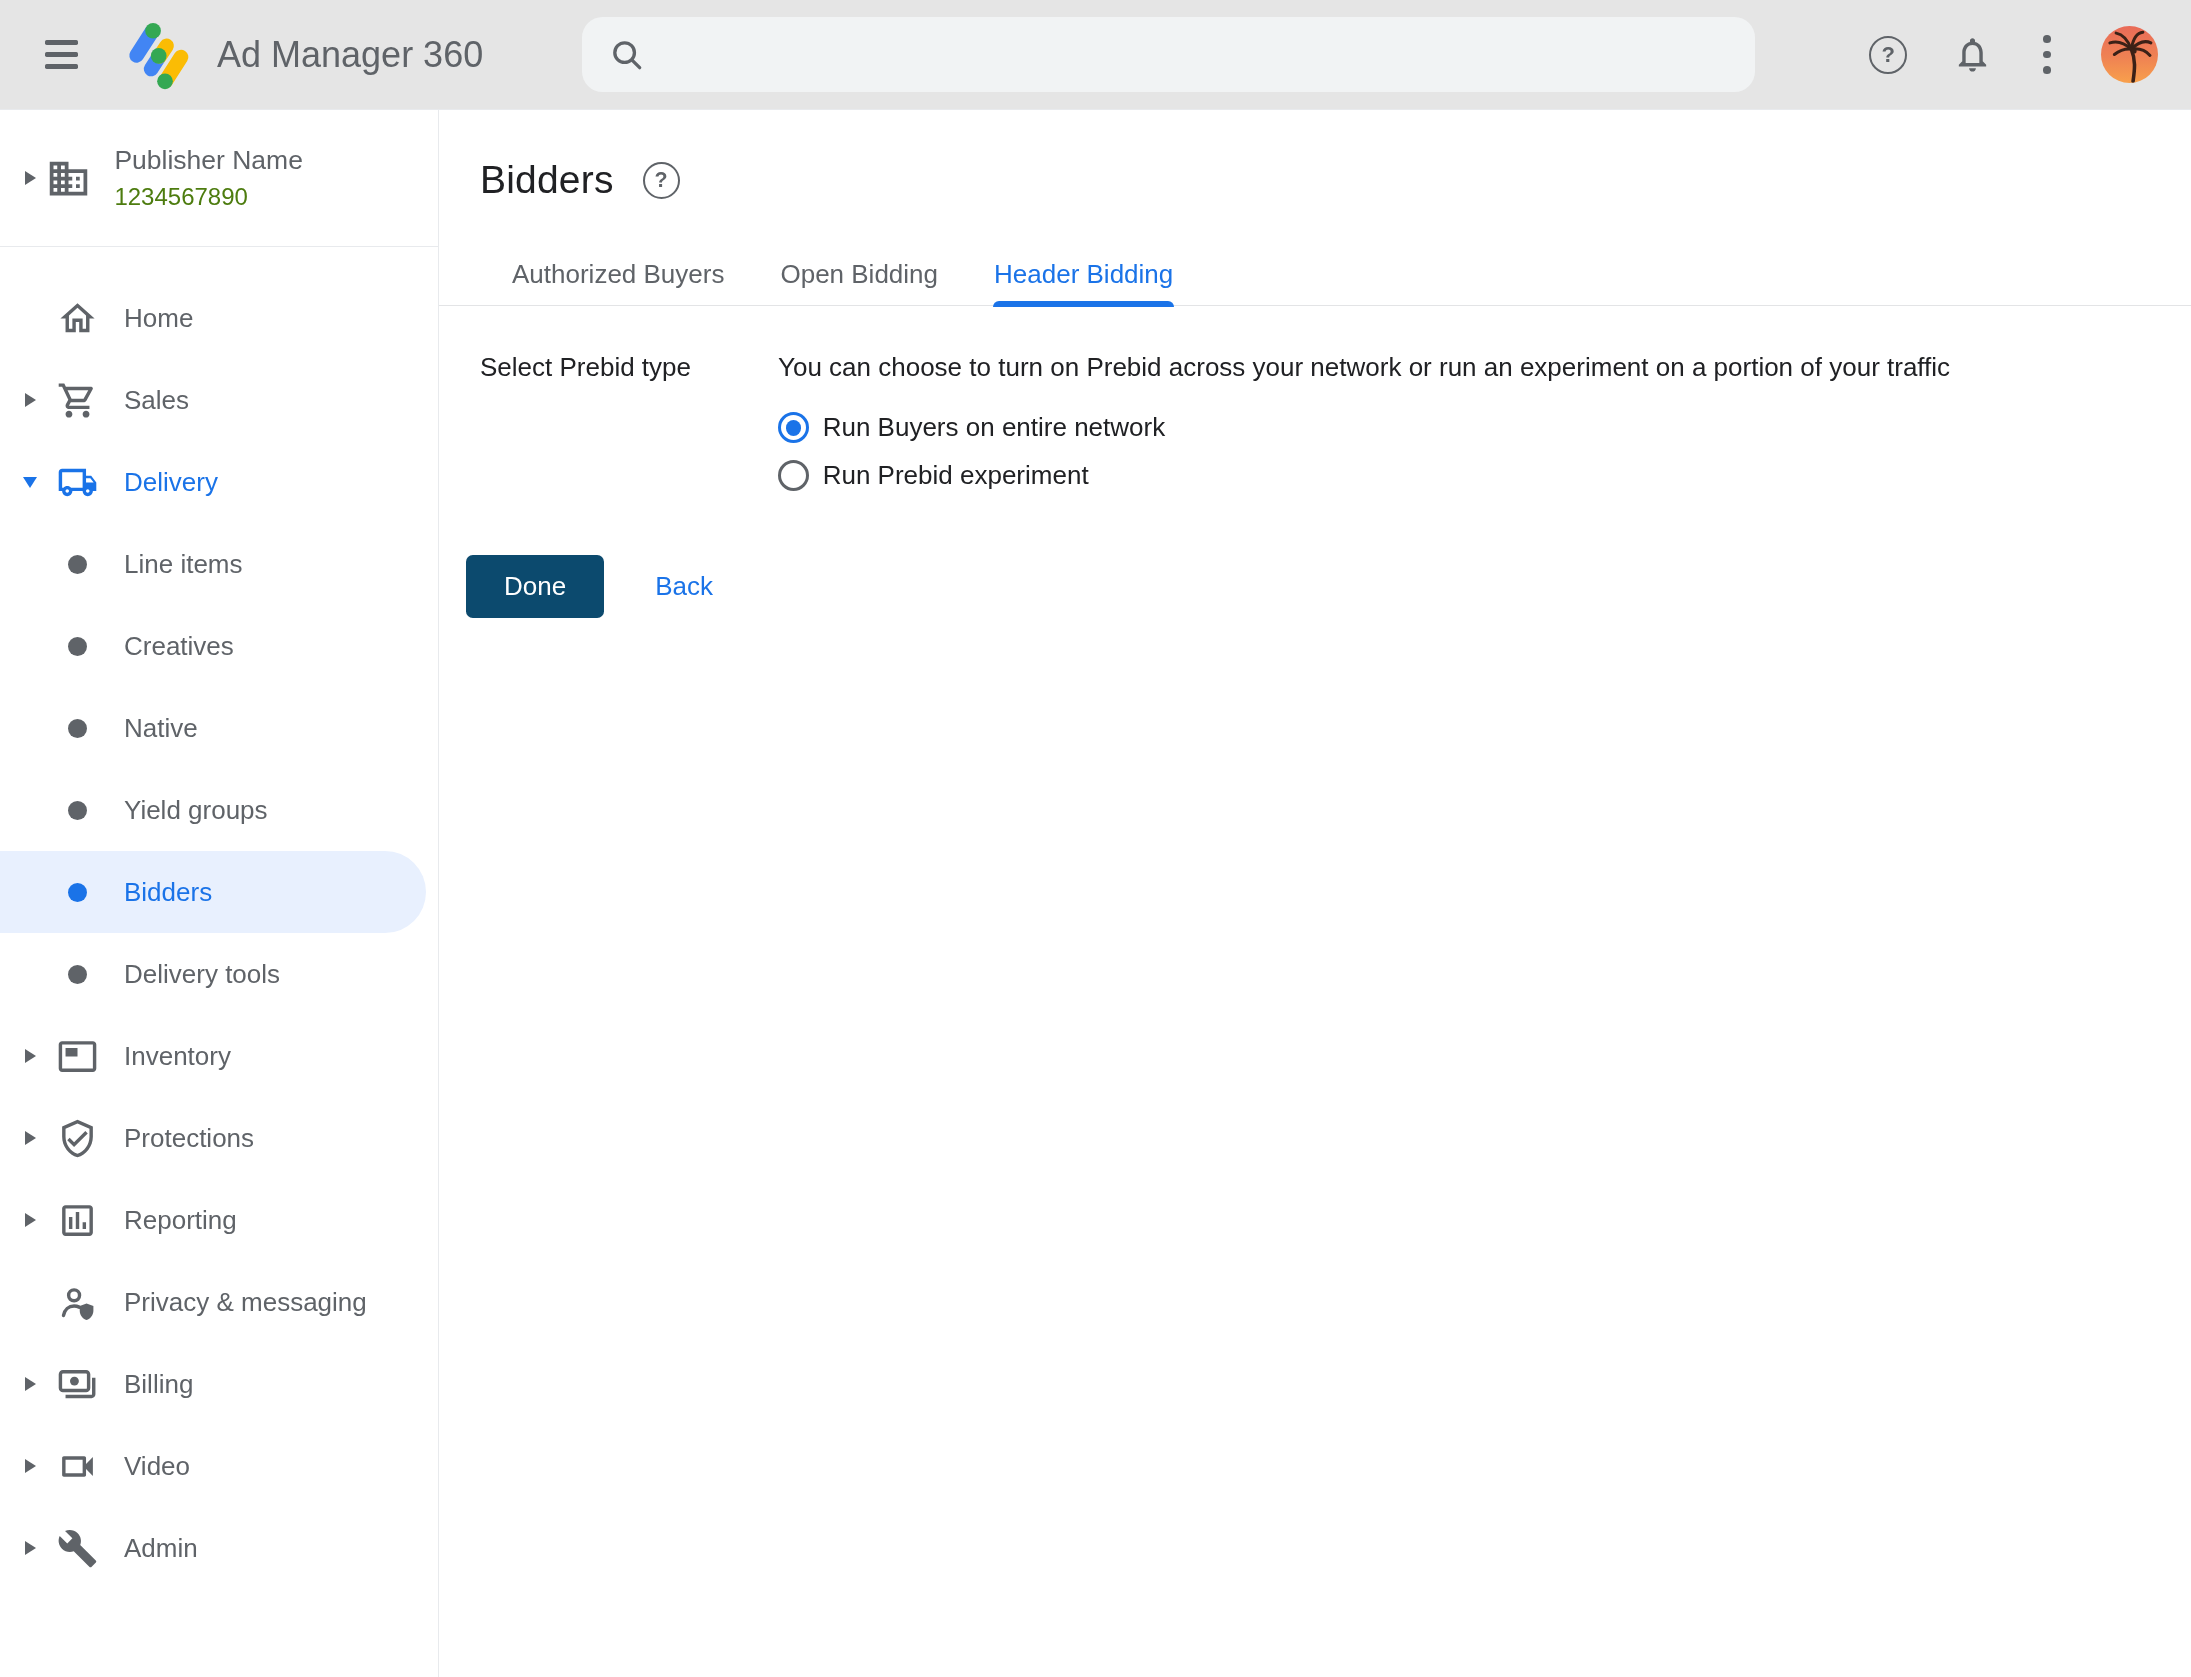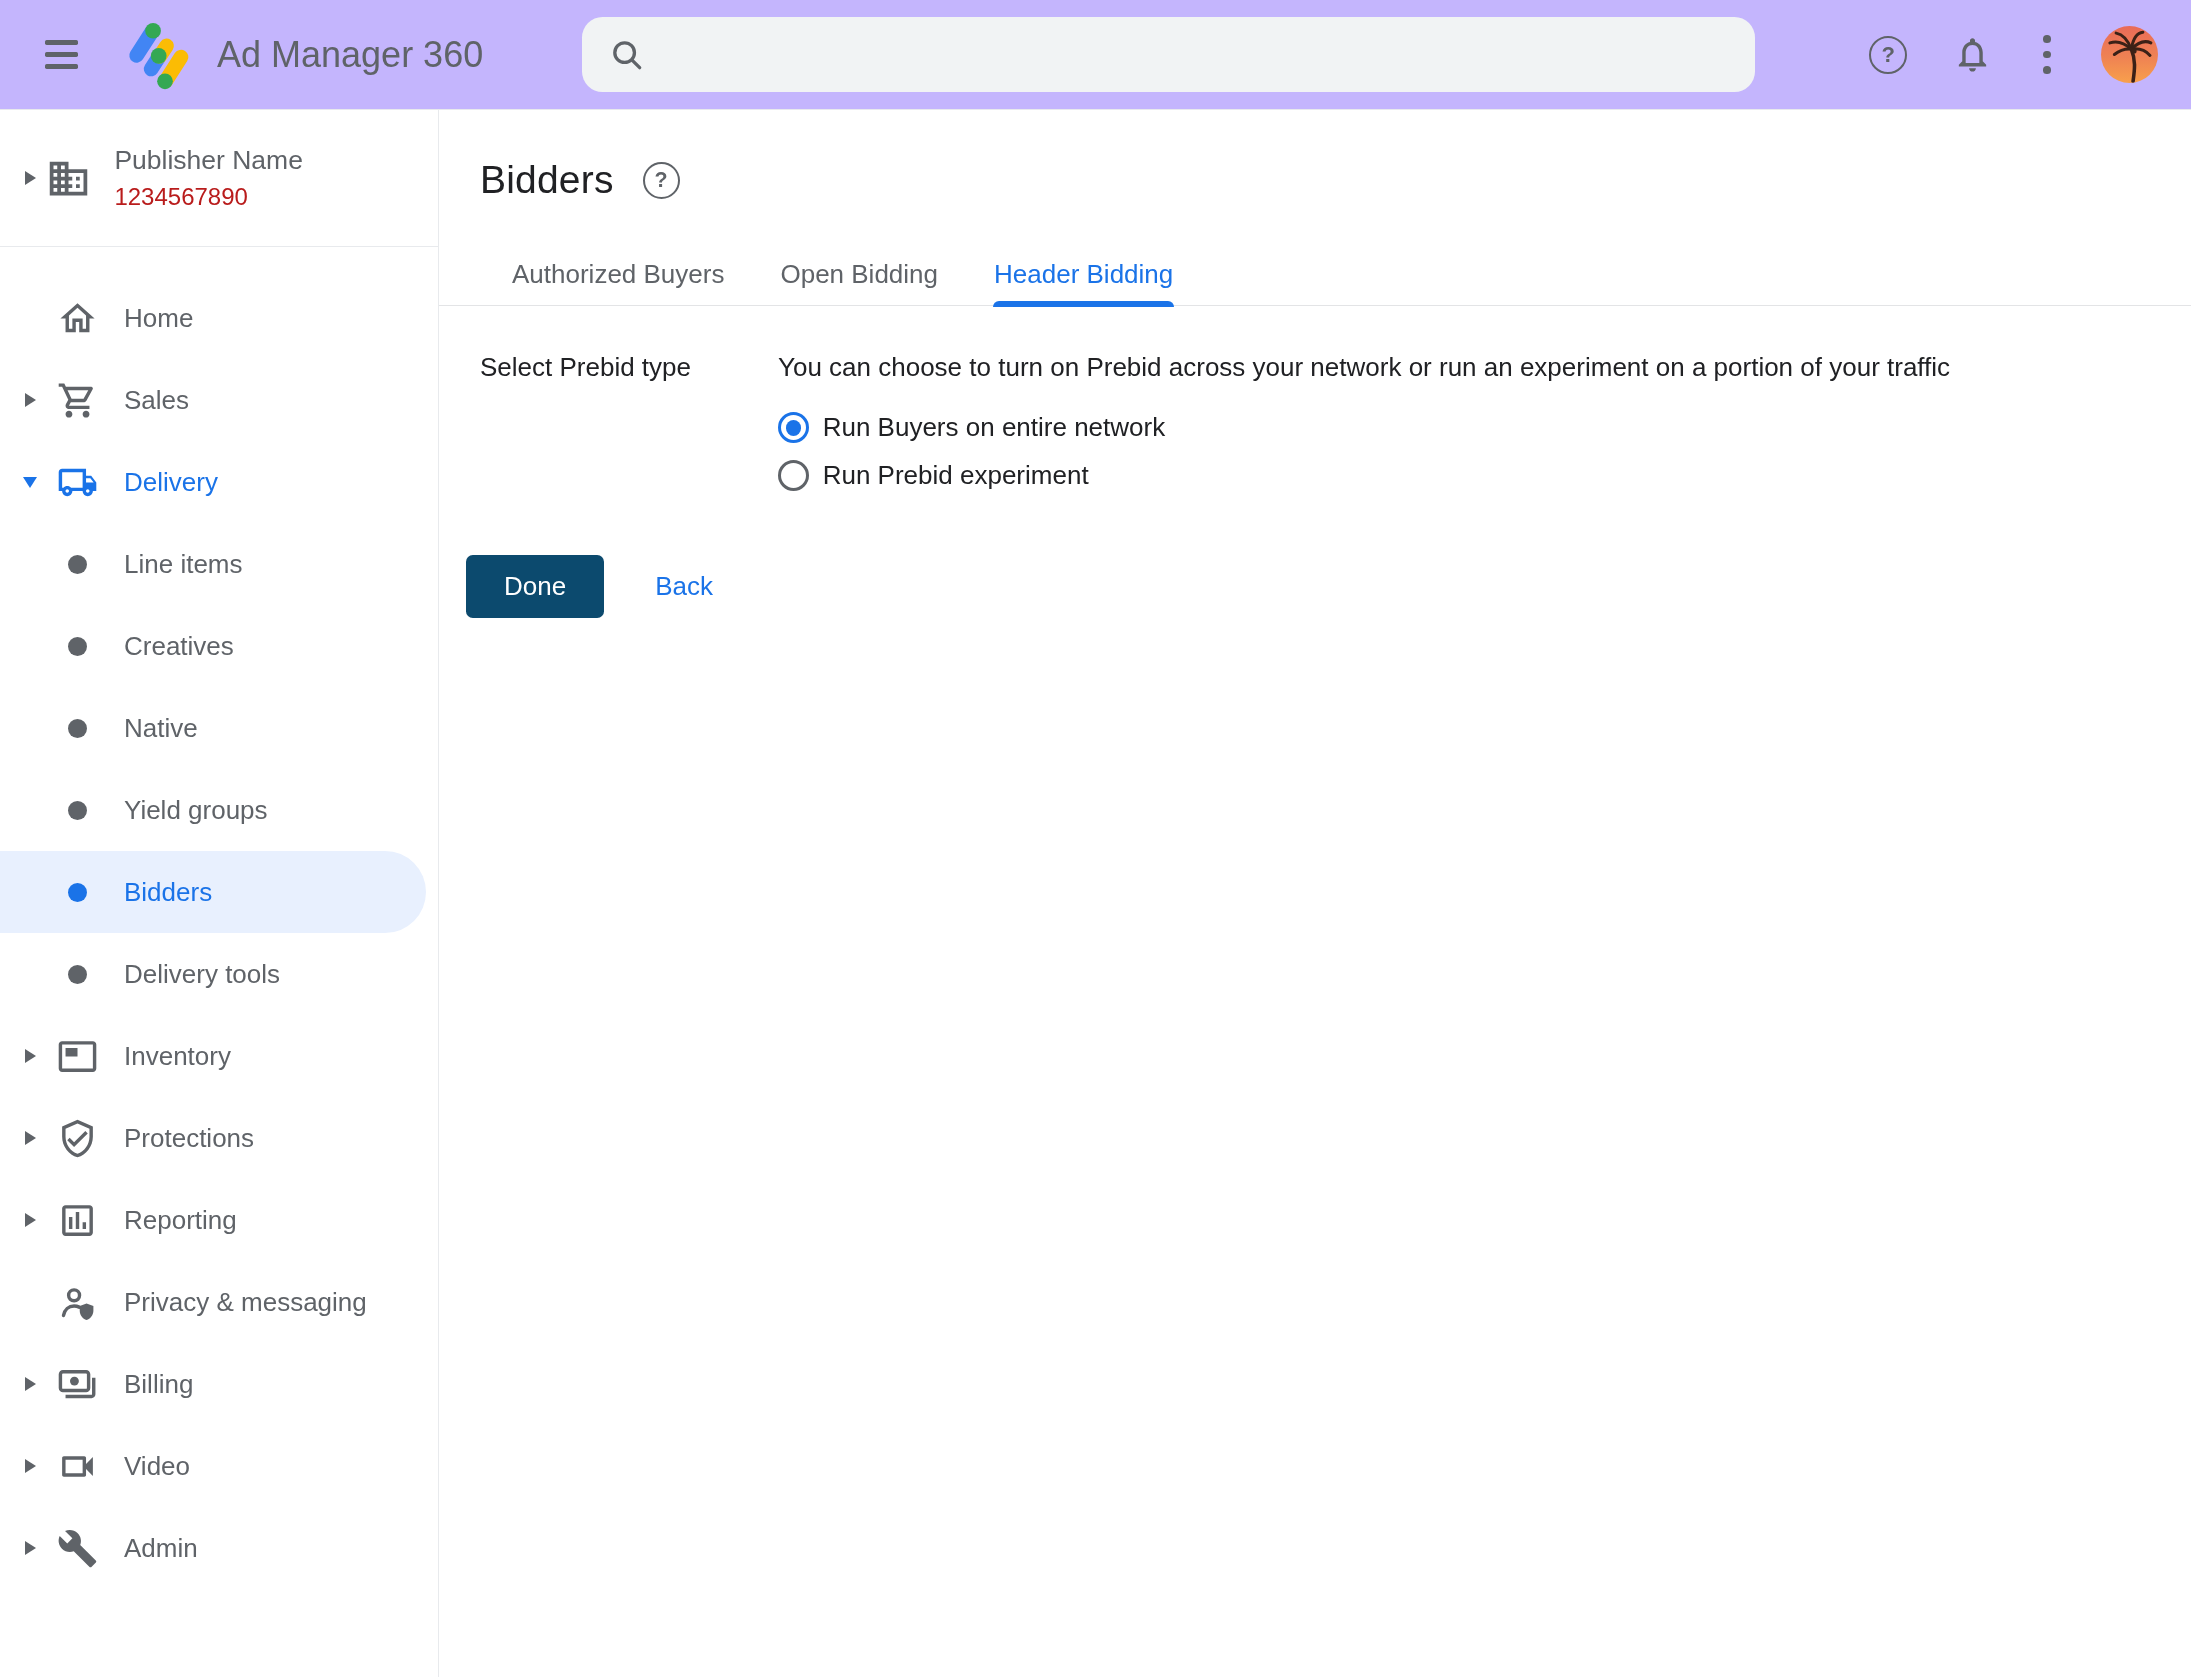--- a/index.html
+++ b/index.html
@@ -5,21 +5,21 @@
   * { box-sizing: border-box; }
   html,body { margin:0; padding:0; background:#fff; }
   .app {
     position:relative; width:2192px; height:1678px; overflow:hidden;
     font-family:"Liberation Sans", sans-serif; color:#202124; background:#fff;
   }
 
   
   .topbar {
     height:110px; display:flex; align-items:center;
-    border-bottom:1.7px solid #e8eaed; background:#c4b5fd;
+    border-bottom:1.7px solid #e8eaed; background:#e5e5e5;
     padding:0 34px 0 0;
   }
   .menu-btn { margin-left:45px; width:33px; display:flex; flex-direction:column; gap:7.7px; cursor:pointer; }
   .menu-btn span { display:block; height:4.3px; background:#5f6368; border-radius:1.7px; }
   .logo-mark { margin-left:45px; width:70px; height:77px; flex:none; }
   .app-name { margin-left:24px; font-size:36px; color:#5f6368; white-space:nowrap; }
   .searchbar {
     margin-left:99px; width:1173px; height:75px; background:#f1f3f4;
     border-radius:20.5px; display:flex; align-items:center; padding:0 26px;
   }
@@ -52,21 +52,21 @@
   }
   .caret-down {
     width:0; height:0; border-top:11px solid #1a73e8;
     border-left:7.7px solid transparent; border-right:7.7px solid transparent;
   }
   .caret-slot { width:22px; margin-left:19px; flex:none; display:flex; justify-content:center; }
   .publisher .icon-slot { margin-left:3.4px; }
   .icon-slot { width:48px; flex:none; display:flex; justify-content:center; align-items:center; margin-left:12px; }
   .pub-text { margin-left:22px; }
   .pub-name { font-size:26.5px; color:#5f6368; font-weight:500; }
-  .pub-id { font-size:24px; color:#b91c1c; margin-top:6.8px; }
+  .pub-id { font-size:24px; color:#4d7c0f; margin-top:6.8px; }
 
   .nav { padding-top:30px;text-align:center; }
   .nav-row { height:82px; display:flex; align-items:center; cursor:pointer; position:relative; }
   .nav-label { margin-left:23px; font-size:26px; color:#5f6368; white-space:nowrap; }
   .nav-row.accent .nav-label { color:#1a73e8; font-weight:500; }
   .nav-row.selected { background:#e8f0fe; border-radius:0 41px 41px 0; margin-right:12px; }
   .nav-row.selected .nav-label { color:#1a73e8; font-weight:500; }
   .dot { width:19px; height:19px; border-radius:50%; background:#5f6368; }
   .dot.blue { background:#1a73e8; }
 

